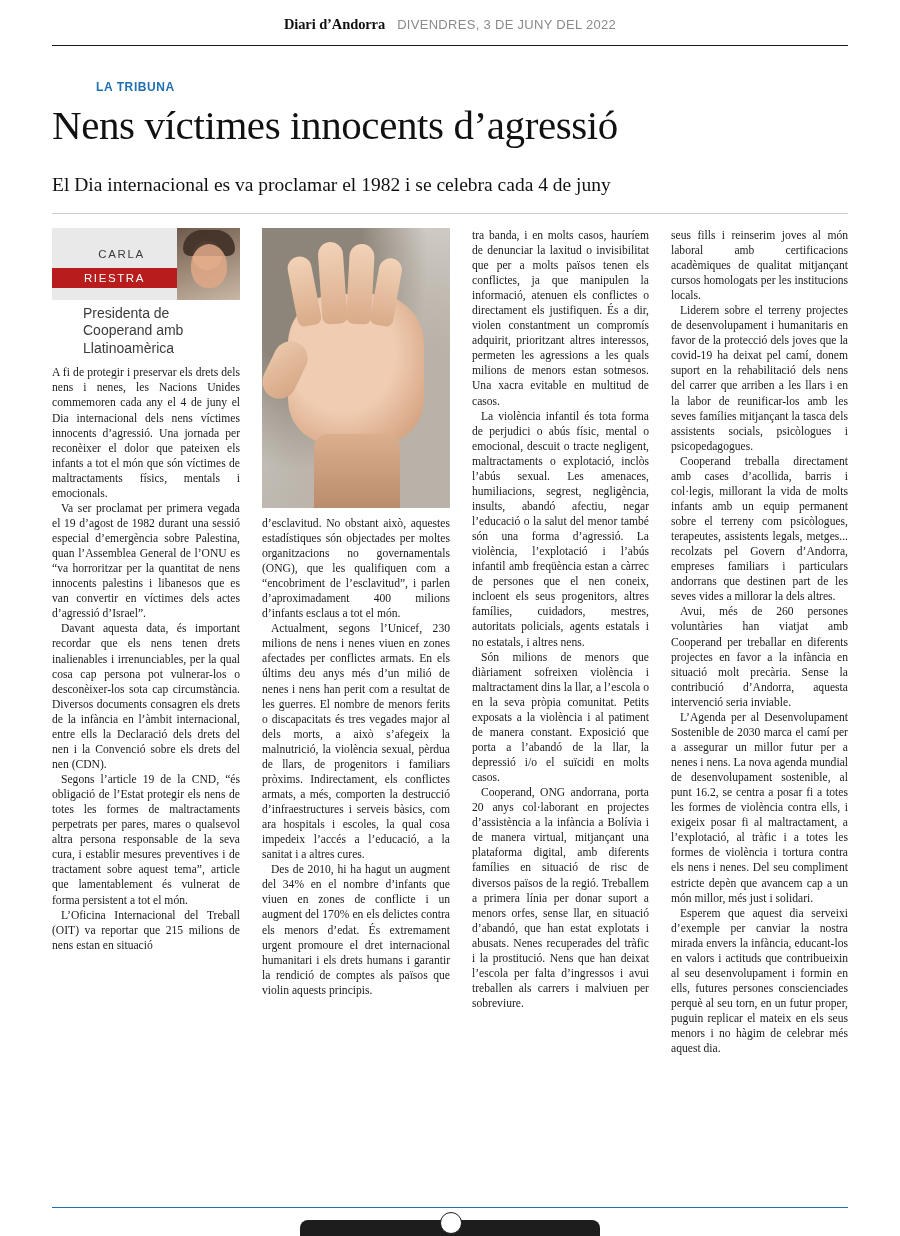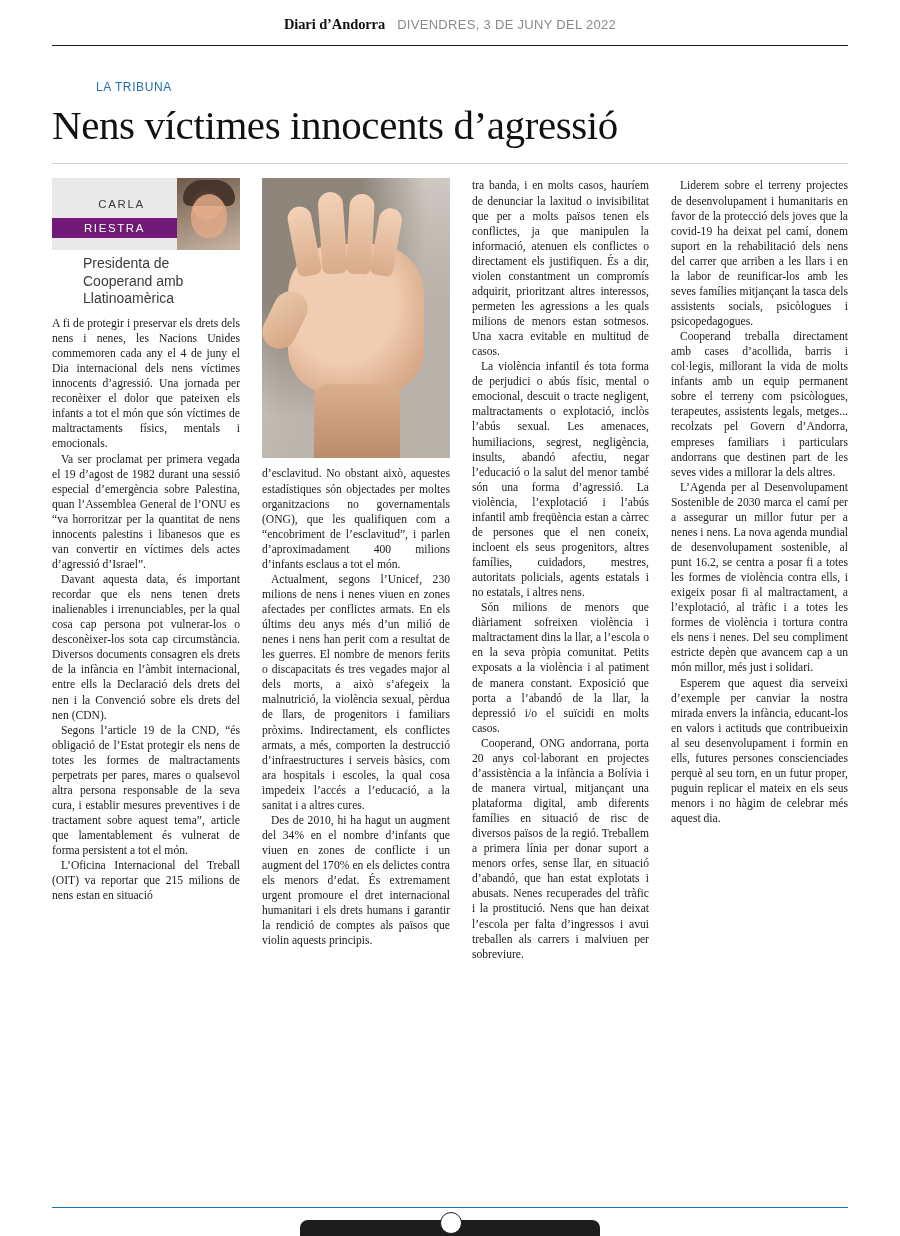--- a/index.html
+++ b/index.html
@@ -6,37 +6,37 @@
   body{width:900px;height:1236px;font-family:"Liberation Serif",serif;color:#1a1a1a;position:relative;overflow:hidden;}
   .page{width:900px;height:1236px;position:relative;box-sizing:border-box;padding:0 52px;}
 
   
   .masthead{display:flex;align-items:baseline;gap:12px;padding-top:16px;justify-content:center;}
   .masthead .brand{font-family:"Liberation Serif",serif;font-weight:bold;font-size:14.5px;color:#111;letter-spacing:-0.1px;}
   .masthead .date{font-family:"Liberation Sans",sans-serif;font-size:13px;color:#8a8a8a;letter-spacing:0.3px;}
   .rule-top{border-top:1.4px solid #1a1a1a;margin-top:12px;}
 
   
-  .kicker{font-family:"Liberation Sans",sans-serif;font-weight:normal;font-size:12px;color:#1f6fb2;letter-spacing:0.6px;margin-top:34px;padding-left:44px;}
+  .kicker{font-family:"Liberation Sans",sans-serif;font-weight:bold;font-size:12px;color:#1f6fb2;letter-spacing:0.6px;margin-top:34px;padding-left:44px;}
   h1.title{font-family:"Liberation Serif",serif;font-weight:normal;font-size:41px;line-height:1.06;margin:10px 0 0 0;color:#111;letter-spacing:-0.4px;}
   h2.subtitle{font-family:"Liberation Serif",serif;font-weight:normal;font-size:19.5px;line-height:1.2;margin:26px 0 0 0;color:#111;}
   .rule-sub{border-top:1px solid #cfcfcf;margin-top:16px;}
 
   
   .cols{display:flex;gap:22px;margin-top:14px;}
   .col{width:188px;}
   .col p{font-family:"Liberation Serif",serif;font-size:11.6px;line-height:1.30;text-align:justify;margin:0;text-indent:9px;hyphens:auto;}
   .col p.first{text-indent:0;}
   .col p + p{margin-top:0;}
 
   
   .author-card{width:188px;height:72px;position:relative;background:#e9e9e9;overflow:hidden;}
   .author-card .nameblk{position:absolute;left:0;top:0;width:125px;height:72px;}
   .author-card .aname{font-family:"Liberation Sans",sans-serif;font-size:11.5px;letter-spacing:1.6px;color:#3b3b3b;text-align:center;width:139px;position:absolute;top:20px;}
-  .author-card .surname-bar{position:absolute;top:40px;left:0;width:125px;height:20px;background:#701a75;}
+  .author-card .surname-bar{position:absolute;top:40px;left:0;width:125px;height:20px;background:#b91c1c;}
   .author-card .asurname{font-family:"Liberation Sans",sans-serif;font-size:11.5px;letter-spacing:1.6px;color:#ffffff;text-align:center;line-height:20px;}
   .author-card .photo{position:absolute;right:0;top:0;width:63px;height:72px;background:
      radial-gradient(circle at 48% 38%, #e8b89a 0 26%, rgba(232,184,154,0) 27%),
      linear-gradient(160deg,#6d5a4c 0%,#9a8573 45%,#c9b6a4 100%);
   }
   .author-card .photo:after{content:"";position:absolute;left:14px;top:16px;width:36px;height:44px;border-radius:50% 50% 45% 45%;background:#dfa887;opacity:.85;}
   .author-card .photo:before{content:"";position:absolute;left:6px;top:2px;width:52px;height:26px;border-radius:26px 26px 10px 10px;background:#3f3027;opacity:.9;}
   .author-role{font-family:"Liberation Sans",sans-serif;font-size:14px;line-height:1.25;color:#3b3b3b;margin-top:5px;padding-bottom:8px;border-bottom:0;margin-left:31px;}
 
   
@@ -67,20 +67,21 @@
 <div class="page">
 
   <div class="masthead">
     <span class="brand">Diari d’Andorra</span>
     <span class="date">DIVENDRES, 3 DE JUNY DEL 2022</span>
   </div>
   <div class="rule-top"></div>
 
   <div class="kicker">LA TRIBUNA</div>
   <h1 class="title">Nens víctimes innocents d’agressió</h1>
+  <h2 class="subtitle">El Dia internacional es va proclamar el 1982 i se celebra cada 4 de juny</h2>
   <div class="rule-sub"></div>
 
   <div class="cols">
 
     <div class="col">
       <div class="author-card">
         <div class="nameblk">
           <div class="aname">CARLA</div>
           <div class="surname-bar">
             <div class="asurname">RIESTRA</div>
@@ -114,22 +115,24 @@
     </div>
 
     <div class="col">
       <p class="first">tra banda, i en molts casos, hauríem de denunciar la laxitud o invisibilitat que per a molts països tenen els conflictes, ja que manipulen la informació, atenuen els conflictes o directament els justifiquen. És a dir, violen constantment un compromís adquirit, prioritzant altres interessos, permeten les agressions a les quals milions de menors estan sotmesos. Una xacra evitable en multitud de casos.</p>
       <p>La violència infantil és tota forma de perjudici o abús físic, mental o emocional, descuit o tracte negligent, maltractaments o explotació, inclòs l’abús sexual. Les amenaces, humiliacions, segrest, negligència, insults, abandó afectiu, negar l’educació o la salut del menor també són una forma d’agressió. La violència, l’explotació i l’abús infantil amb freqüència estan a càrrec de persones que el nen coneix, incloent els seus progenitors, altres famílies, cuidadors, mestres, autoritats policials, agents estatals i no estatals, i altres nens.</p>
       <p>Són milions de menors que diàriament sofreixen violència i maltractament dins la llar, a l’escola o en la seva pròpia comunitat. Petits exposats a la violència i al patiment de manera constant. Exposició que porta a l’abandó de la llar, la depressió i/o el suïcidi en molts casos.</p>
       <p>Cooperand, ONG andorrana, porta 20 anys col·laborant en projectes d’assistència a la infància a Bolívia i de manera virtual, mitjançant una plataforma digital, amb diferents famílies en situació de risc de diversos països de la regió. Treballem a primera línia per donar suport a menors orfes, sense llar, en situació d’abandó, que han estat explotats i abusats. Nenes recuperades del tràfic i la prostitució. Nens que han deixat l’escola per falta d’ingressos i avui treballen als carrers i malviuen per sobreviure.</p>
     </div>
 
     <div class="col">
+      <p class="first">seus fills i reinserim joves al món laboral amb certificacions acadèmiques de qualitat mitjançant cursos homologats per les institucions locals.</p>
       <p>Liderem sobre el terreny projectes de desenvolupament i humanitaris en favor de la protecció dels joves que la covid-19 ha deixat pel camí, donem suport en la rehabilitació dels nens del carrer que arriben a les llars i en la labor de reunificar-los amb les seves famílies mitjançant la tasca dels assistents socials, psicòlogues i psicopedagogues.</p>
       <p>Cooperand treballa directament amb cases d’acollida, barris i col·legis, millorant la vida de molts infants amb un equip permanent sobre el terreny com psicòlogues, terapeutes, assistents legals, metges... recolzats pel Govern d’Andorra, empreses familiars i particulars andorrans que destinen part de les seves vides a millorar la dels altres.</p>
+      <p>Avui, més de 260 persones voluntàries han viatjat amb Cooperand per treballar en diferents projectes en favor a la infància en situació molt precària. Sense la contribució d’Andorra, aquesta intervenció seria inviable.</p>
       <p>L’Agenda per al Desenvolupament Sostenible de 2030 marca el camí per a assegurar un millor futur per a nenes i nens. La nova agenda mundial de desenvolupament sostenible, al punt 16.2, se centra a posar fi a totes les formes de violència contra ells, i exigeix posar fi al maltractament, a l’explotació, al tràfic i a totes les formes de violència i tortura contra els nens i nenes. Del seu compliment estricte depèn que avancem cap a un món millor, més just i solidari.</p>
       <p>Esperem que aquest dia serveixi d’exemple per canviar la nostra mirada envers la infància, educant-los en valors i actituds que contribueixin al seu desenvolupament i formin en ells, futures persones conscienciades perquè al seu torn, en un futur proper, puguin replicar el mateix en els seus menors i no hàgim de celebrar més aquest dia.</p>
     </div>
 
   </div>
 
   <div class="rule-bottom"></div>
   <div class="footer-strip"></div>
   <div class="footer-dot"></div>
 </div>

